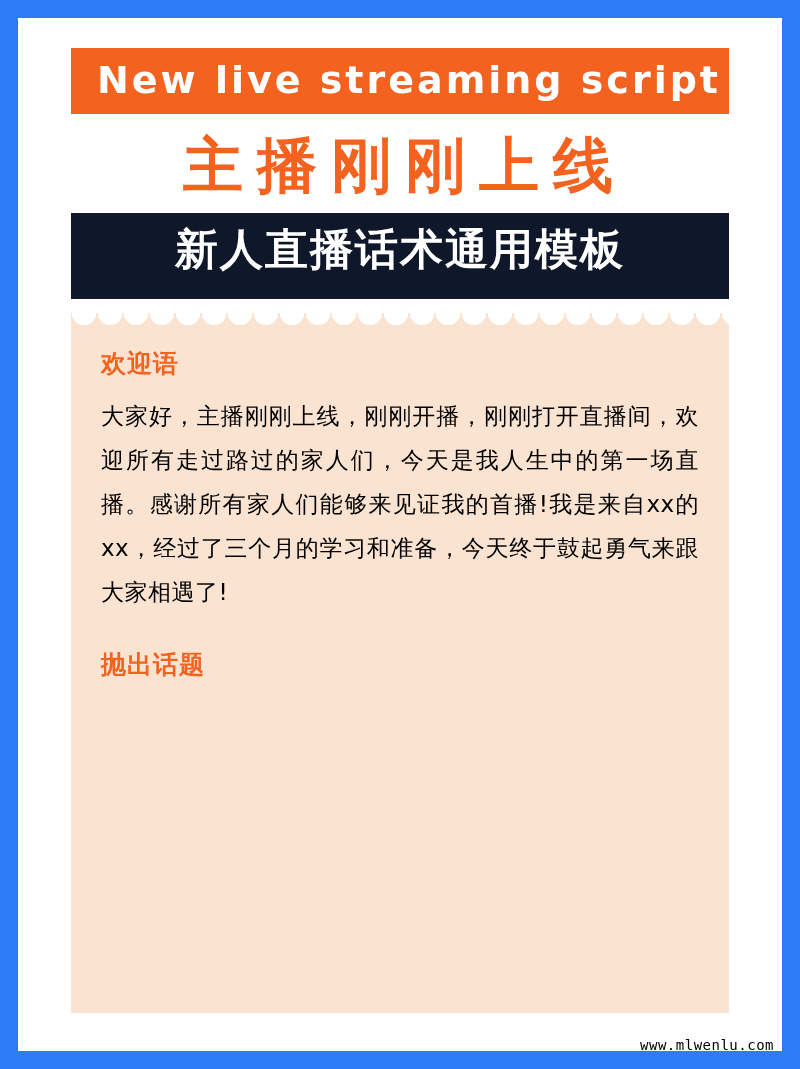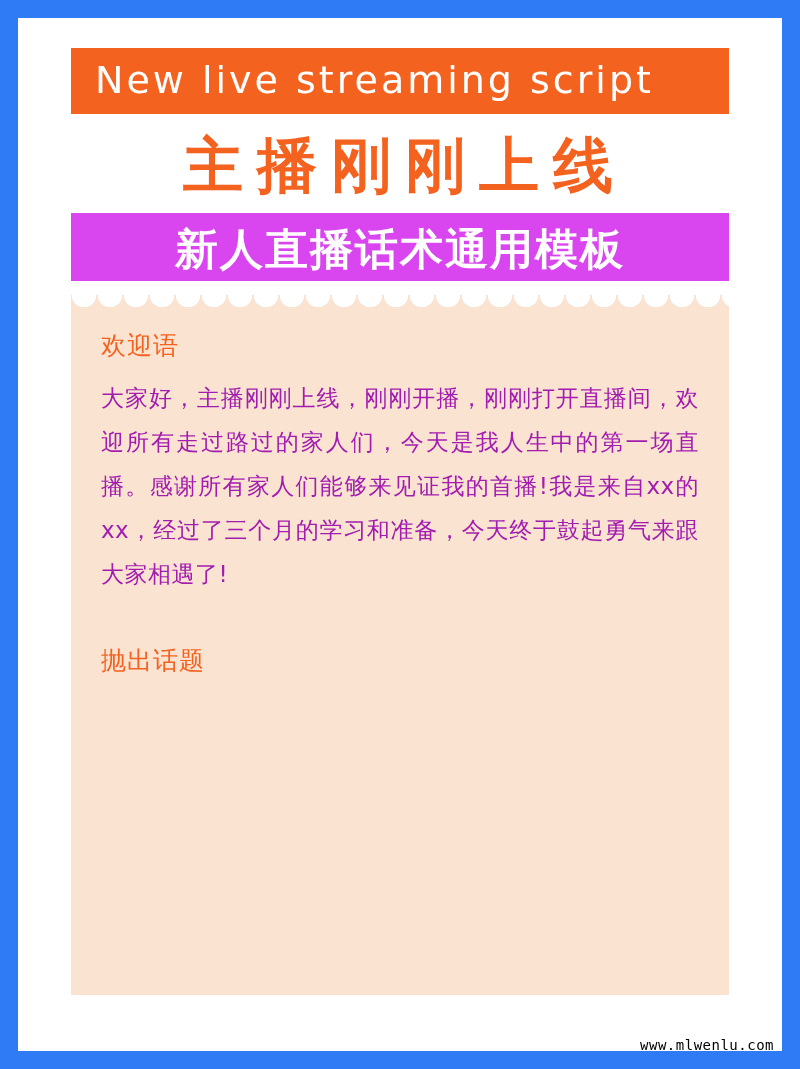--- a/index.html
+++ b/index.html
@@ -26,47 +26,48 @@
     position: absolute;
     left: 53px;
     top: 30px;
     width: 658px;
   }
   
   .en-banner {
     background: #f4621f;
     color: #ffffff;
     font-size: 38px;
-    font-weight: normal;
+    font-weight: bold;
     letter-spacing: 3px;
+    text-align: center;
     padding: 13px 6px 15px 24px;
     line-height: 1;
     box-sizing: border-box;
     font-family: "DejaVu Sans", sans-serif;
   }
   
   .cn-title {
     color: #f4621f;
     font-size: 60px;
     font-weight: bold;
     letter-spacing: 14px;
     text-align: center;
     padding: 18px 0 14px 10px;
     line-height: 1.12;
     font-family: "DejaVu Sans", sans-serif;
   }
   
   .black-banner {
-    background: #d946ef;
+    background: #0f172a;
     color: #ffffff;
     font-size: 43px;
     font-weight: bold;
     letter-spacing: 2px;
     text-align: center;
-    padding: 12px 4px 6px 4px;
+    padding: 12px 4px 24px 4px;
     line-height: 1.15;
     font-family: "DejaVu Sans", sans-serif;
   }
   
   .body-card {
     position: relative;
     margin-top: 14px;
     background: #fbe3d2;
     padding: 34px 30px 40px 30px;
     box-sizing: border-box;
@@ -79,30 +80,30 @@
     width: 100%;
     height: 18px;
     background-image:
       radial-gradient(circle at 13px 0px, #ffffff 12px, rgba(255,255,255,0) 12.5px);
     background-size: 26px 18px;
     background-repeat: repeat-x;
   }
   .section-head {
     color: #f4621f;
     font-size: 25px;
-    font-weight: normal;
+    font-weight: bold;
     letter-spacing: 1px;
     margin: 0 0 14px 0;
     font-family: "DejaVu Sans", sans-serif;
   }
   .section-head.second {
-    margin-top: 48px;
+    margin-top: 34px;
   }
   .section-body {
-    color: #a21caf;
+    color: #000000;
     font-size: 23px;
     line-height: 1.92;
     letter-spacing: 0.5px;
     text-align: justify;
     margin: 0;
     font-family: "DejaVu Sans", sans-serif;
   }
   .watermark {
     position: absolute;
     right: 26px;

